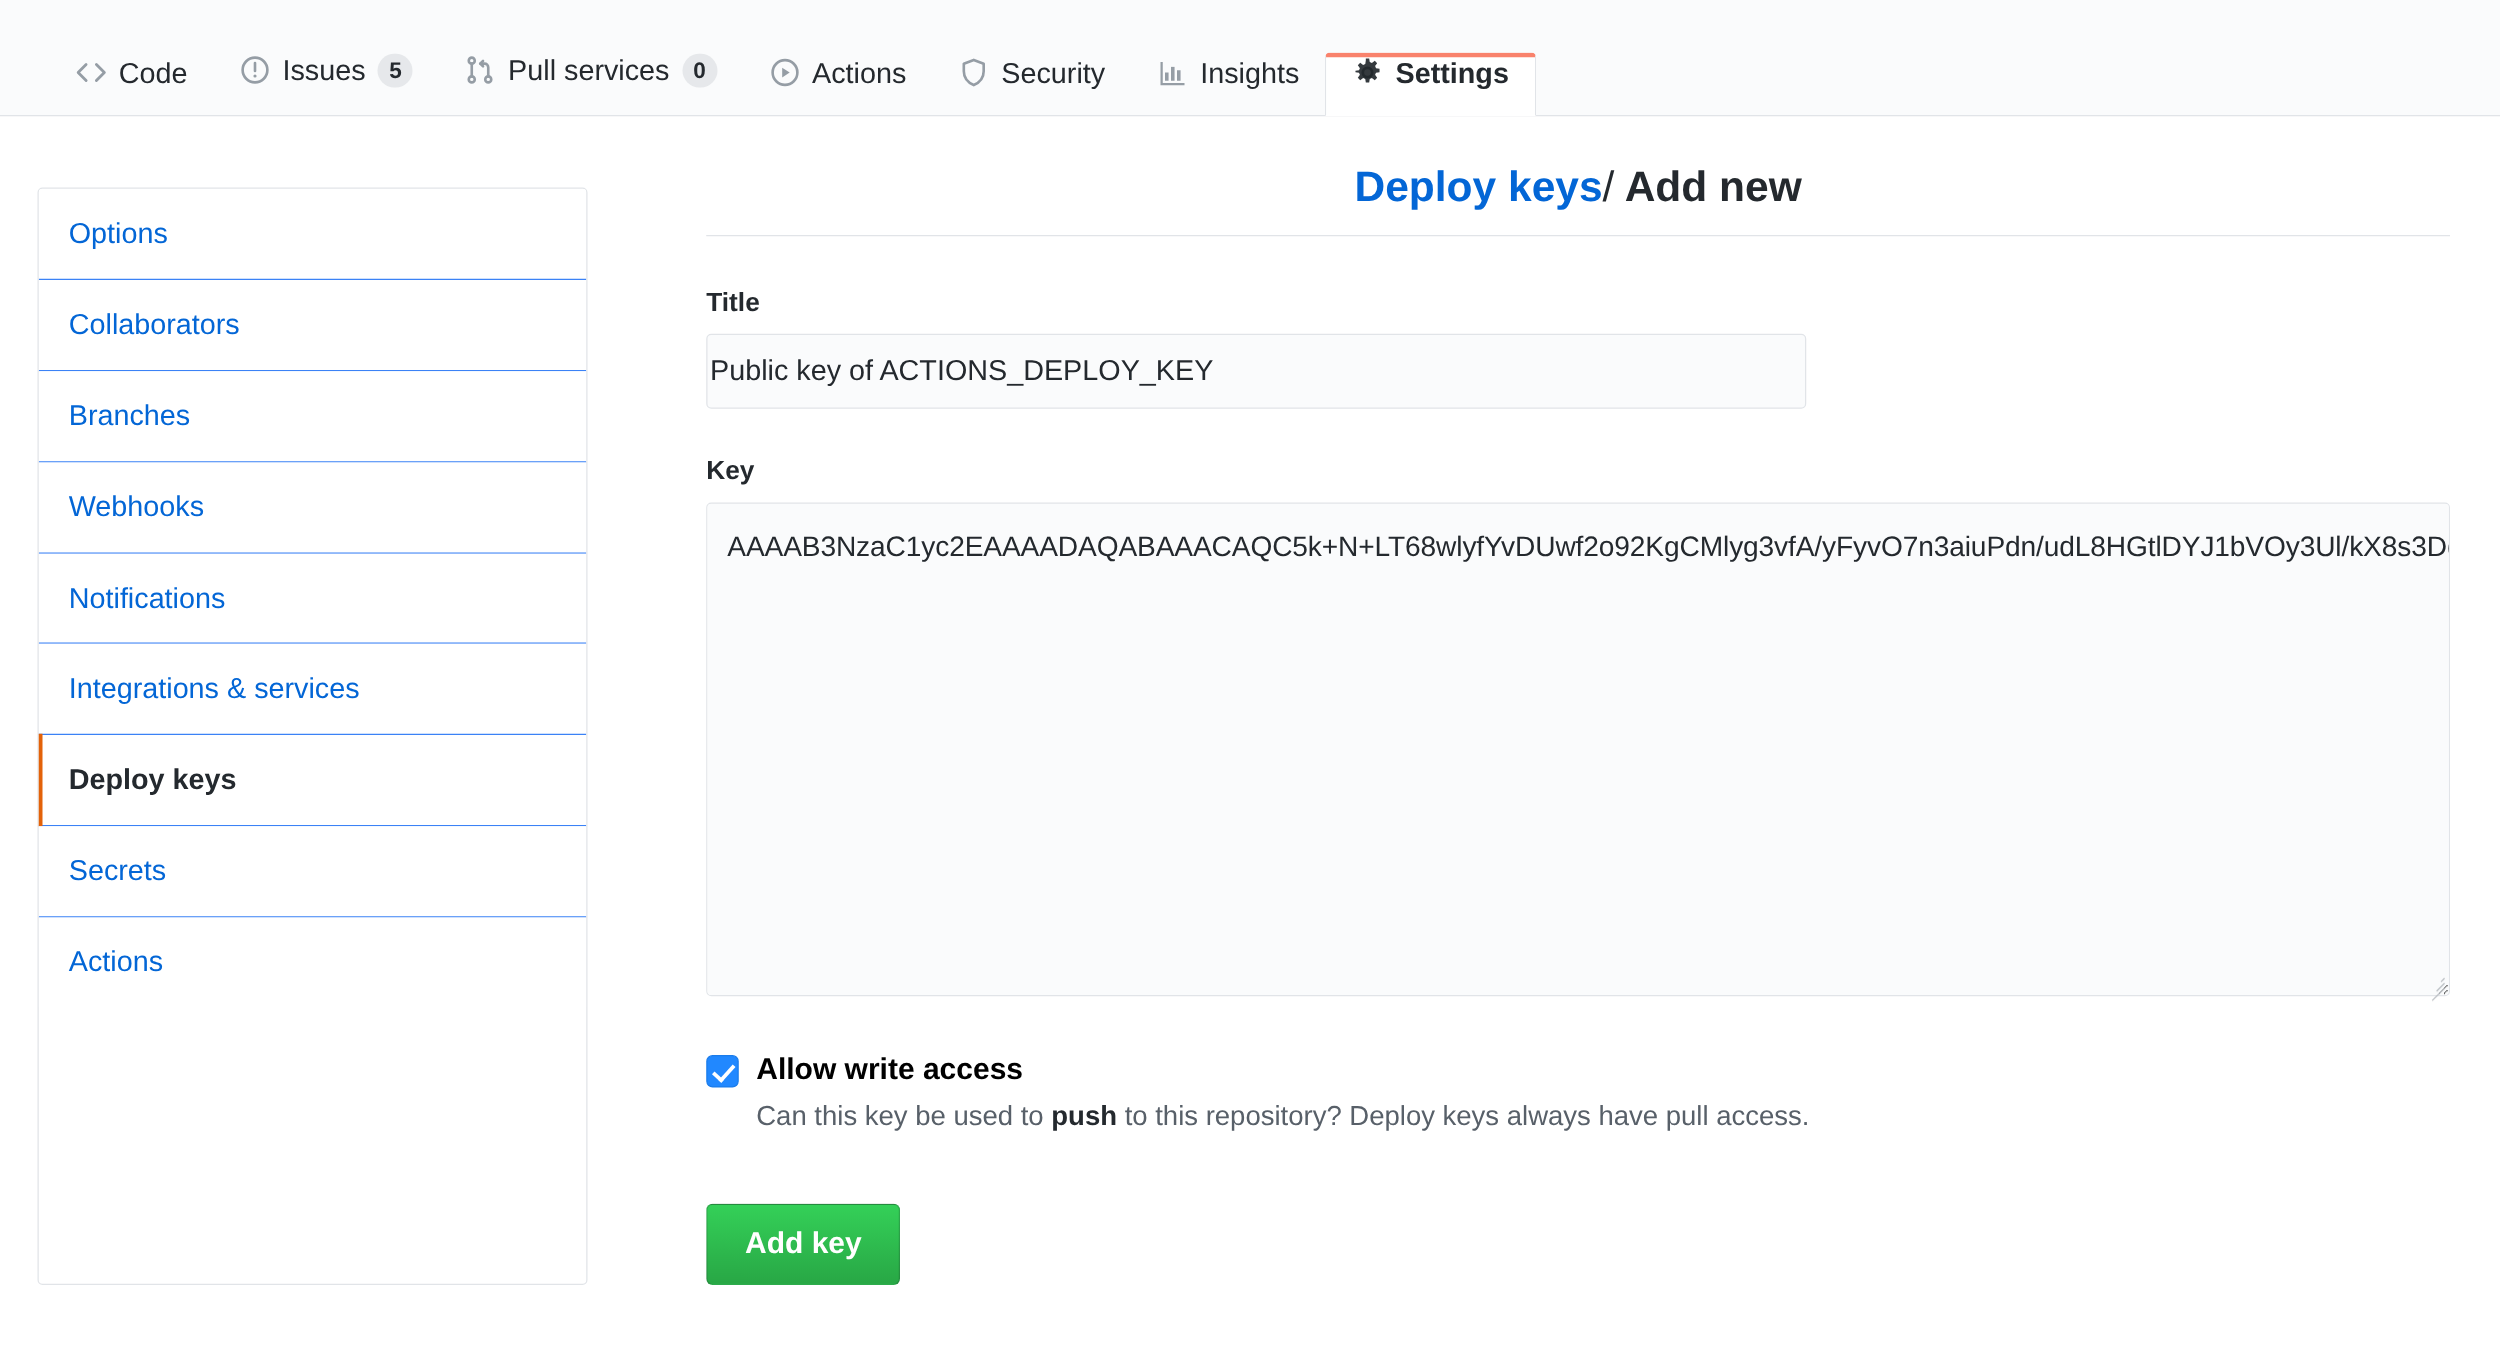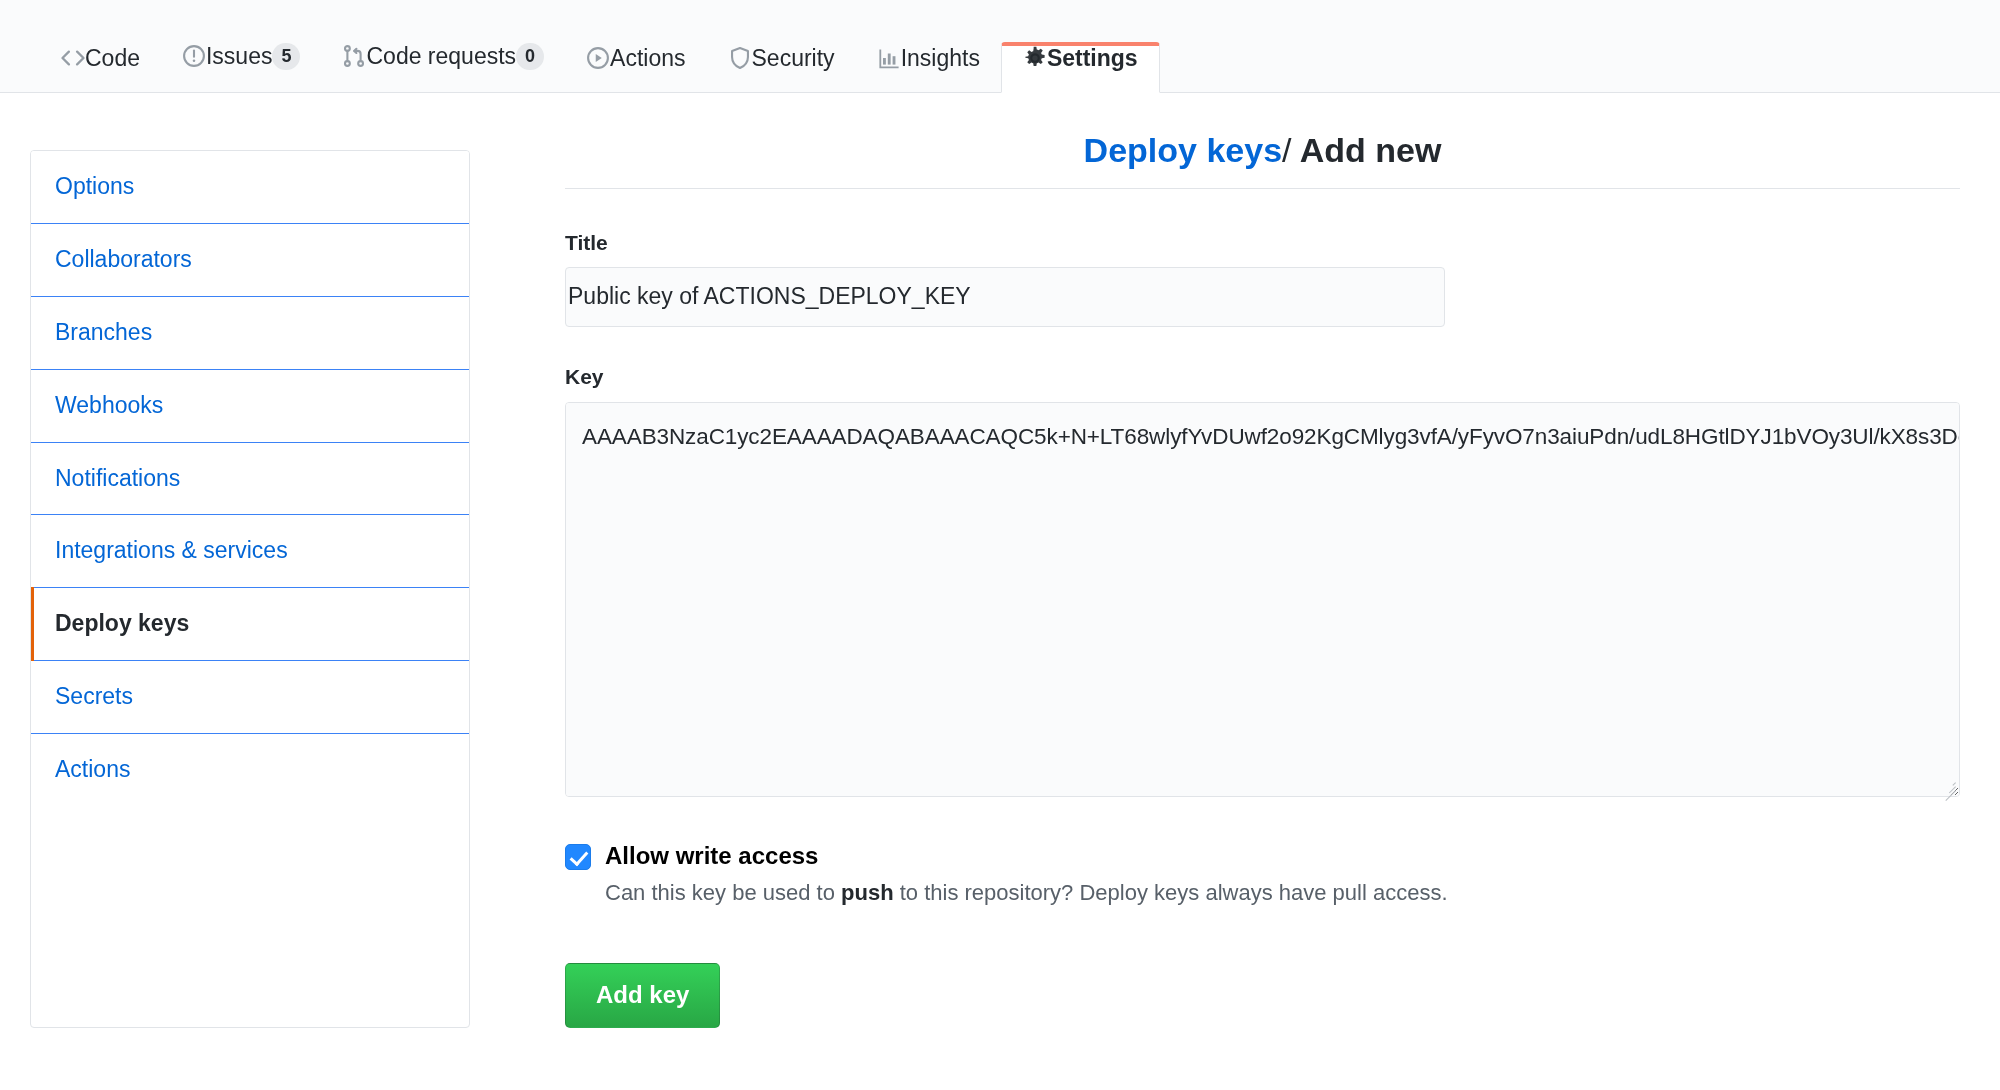--- a/index.html
+++ b/index.html
@@ -25,20 +25,21 @@
     background: #fafbfc;
     border-bottom: 1px solid #e1e4e8;
     display: flex;
     align-items: flex-end;
     padding-left: 40px;
   }
   .nav-item {
     position: relative;
     display: flex;
     align-items: center;
+    gap: 10px;
     padding: 0 21px 22px 21px;
     font-size: 23px;
     color: #24292e;
     text-decoration: none;
     line-height: 1;
     cursor: pointer;
     white-space: nowrap;
   }
   .nav-item .nav-ico {
     display: inline-flex;
@@ -302,21 +303,21 @@
     <a class="nav-item">
       <span class="nav-ico">
         <svg width="24" height="24" viewBox="0 0 16 16" fill="none" stroke="currentColor" stroke-width="1.4">
             <circle cx="3.6" cy="3" r="1.6"></circle>
             <circle cx="3.6" cy="13" r="1.6"></circle>
             <circle cx="12.4" cy="13" r="1.6"></circle>
             <path d="M3.6 4.6v6.8M12.4 11.4V6.6a2 2 0 00-2-2H8.3" stroke-linecap="round"></path>
             <path d="M9.6 3.2L8.1 4.6l1.5 1.4" stroke-linecap="round" stroke-linejoin="round"></path>
           </svg>
       </span>
-      <span>Code requests</span>
+      <span>Pull services</span>
       <span class="counter">0</span>
     </a>
 
     <a class="nav-item">
       <span class="nav-ico">
         <svg width="24" height="24" viewBox="0 0 16 16" fill="none" stroke="currentColor" stroke-width="1.4">
             <circle cx="8" cy="8" r="6.6"></circle>
             <path d="M6.5 5.4l4 2.6-4 2.6z" fill="currentColor" stroke="none"></path>
           </svg>
       </span>

